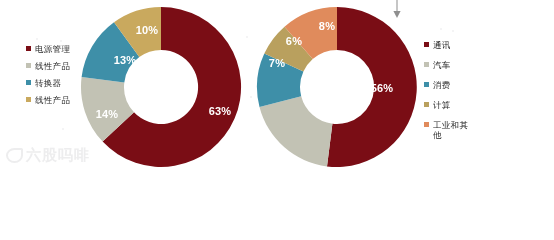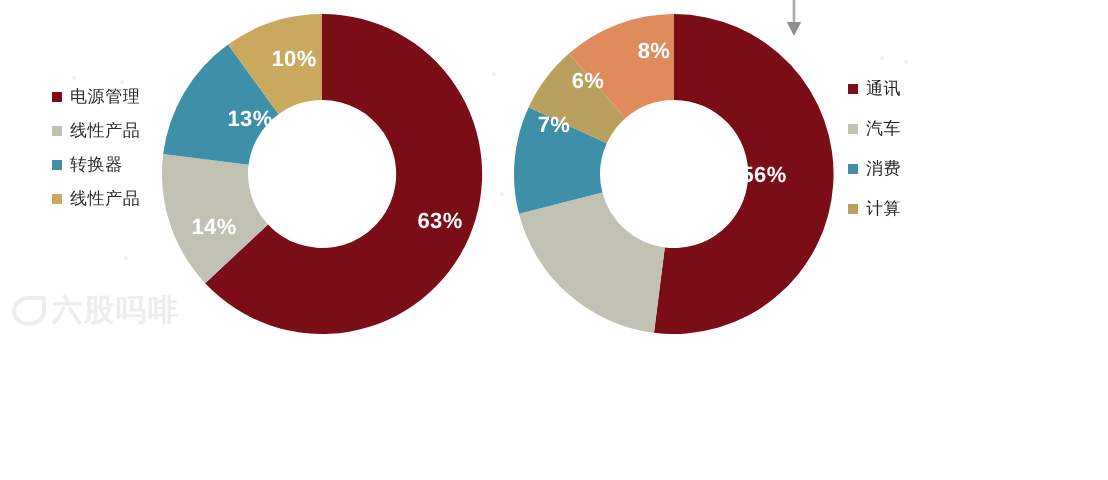--- a/index.html
+++ b/index.html
@@ -165,20 +165,25 @@
       <span class="legend-label">汽车</span>
     </div>
     <div class="legend-item">
       <span class="legend-swatch" style="background:#3e8fa8"></span>
       <span class="legend-label">消费</span>
     </div>
     <div class="legend-item">
       <span class="legend-swatch" style="background:#b9a05e"></span>
       <span class="legend-label">计算</span>
     </div>
+    <div class="legend-item">
+      <span class="legend-swatch" style="background:#e08b5c"></span>
+      <span class="legend-label">工业和其
+他</span>
+    </div>
   </div>
 
   <div class="watermark">
     <span class="wm-badge"></span>
     <span>六股吗啡</span>
   </div>
 
 </div>
 
 </body></html>

